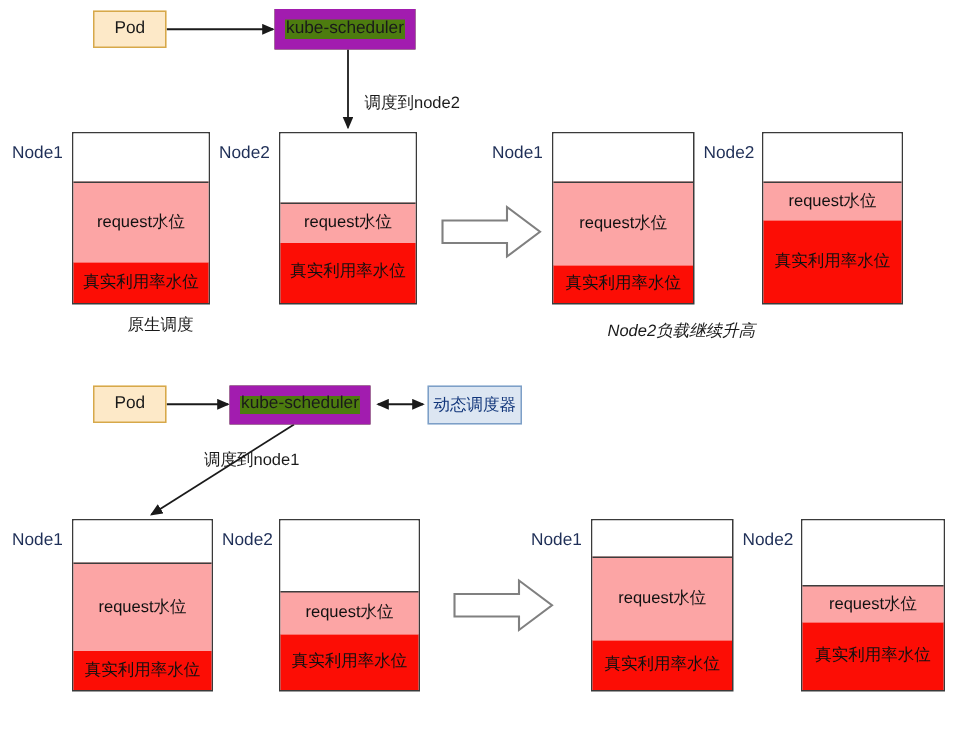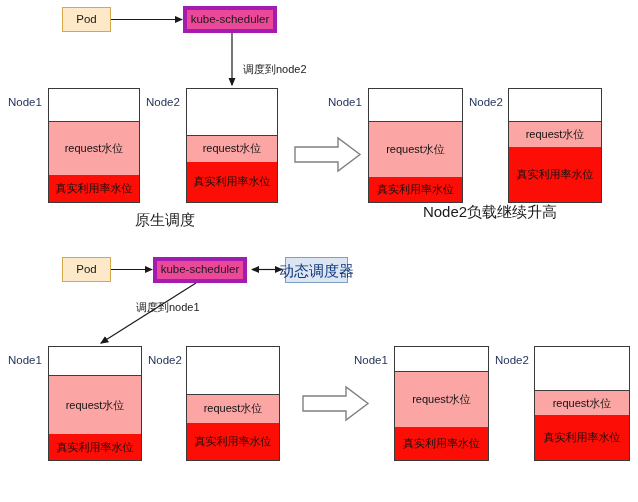--- a/index.html
+++ b/index.html
@@ -32,29 +32,29 @@
     font-size: 11.5px;
     line-height: 1;
     white-space: nowrap;
   }
   .procbox.pod {
     background: #fde9c8;
     border: 1px solid #d6a84a;
     color: #1a1a1a;
   }
   .procbox.sched {
-    background: #ec4899;
-    border: 4px solid #a21caf;
+    background: #4d7c0f;
+    border: 7px solid #a21caf;
     color: #1a1a1a;
   }
   .procbox.dyn {
     background: #dce6f2;
     border: 1px solid #7d9fc7;
     color: #10357a;
-    font-size: 15px;
+    font-size: 11px;
   }
 
   
   .nodebox {
     position: absolute;
     box-sizing: border-box;
     border: 1px solid #3a3a3a;
     background: #ffffff;
     display: flex;
     flex-direction: column;
@@ -83,25 +83,24 @@
 
   .nodelabel {
     position: absolute;
     font-size: 11.5px;
     color: #1f2f57;
     line-height: 1;
     white-space: nowrap;
   }
   .caption {
     position: absolute;
-    font-size: 15px;
-    color: #1a1a1a;
-    line-height: 1;
-    white-space: nowrap;
-    text-align: center;
+    font-size: 11px;
+    color: #1a1a1a;
+    line-height: 1;
+    white-space: nowrap;
   }
   .edgelabel {
     position: absolute;
     font-size: 11px;
     color: #1a1a1a;
     line-height: 1;
     white-space: nowrap;
   }
   svg.overlay {
     position: absolute;
@@ -174,21 +173,21 @@
     <div class="seg red" style="height:25px;">真实利用率水位</div>
   </div>
 
   <div class="nodelabel" style="left:469px; top:97px;">Node2</div>
   <div class="nodebox" style="left:508px; top:88px; width:94px; height:115px;">
     <div class="seg white" style="height:32px;"></div>
     <div class="seg green" style="height:27px;">request水位</div>
     <div class="seg red" style="height:55px;">真实利用率水位</div>
   </div>
 
-  <div class="caption" style="left:405px; top:204px; width:170px;">Node2负载继续升高</div>
+  <div class="caption" style="left:405px; top:216px; width:170px;font-style:italic;">Node2负载继续升高</div>
 
   <div class="procbox pod" style="left:62px; top:257px; width:49px; height:25px;">
     <span>Pod</span>
   </div>
 
   <div class="procbox sched" style="left:153px; top:257px; width:94px; height:26px;">
     <span>kube-scheduler</span>
   </div>
 
   <div class="procbox dyn" style="left:285px; top:257px; width:63px; height:26px;">

